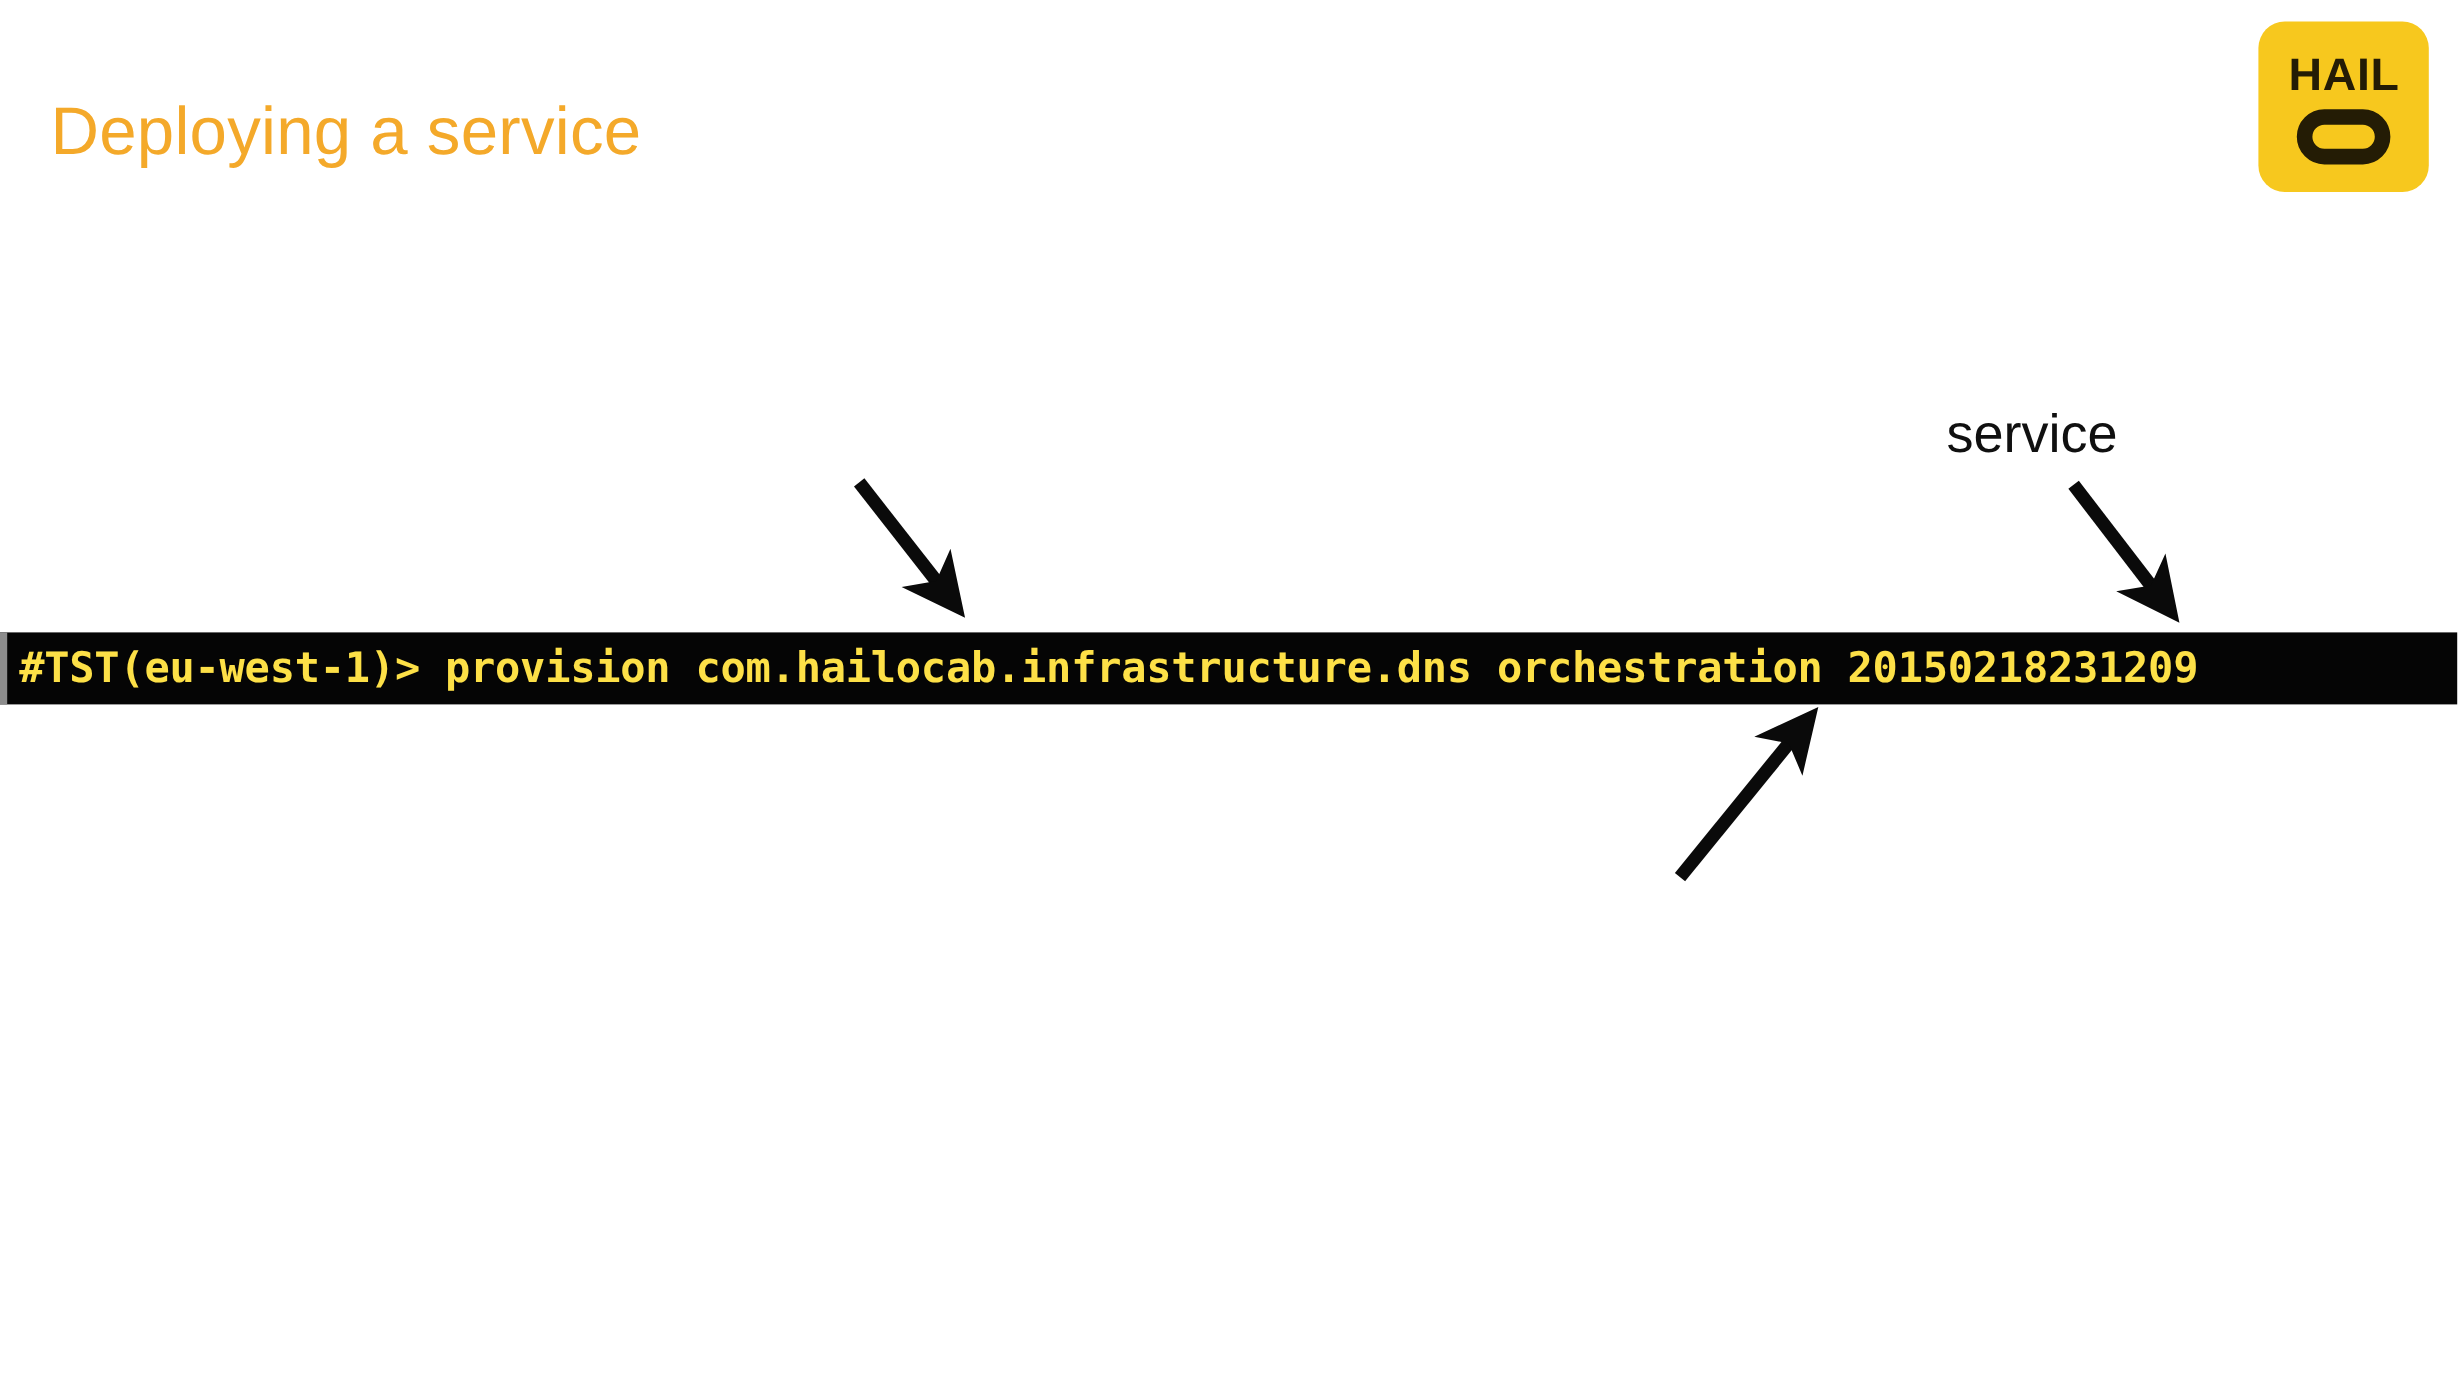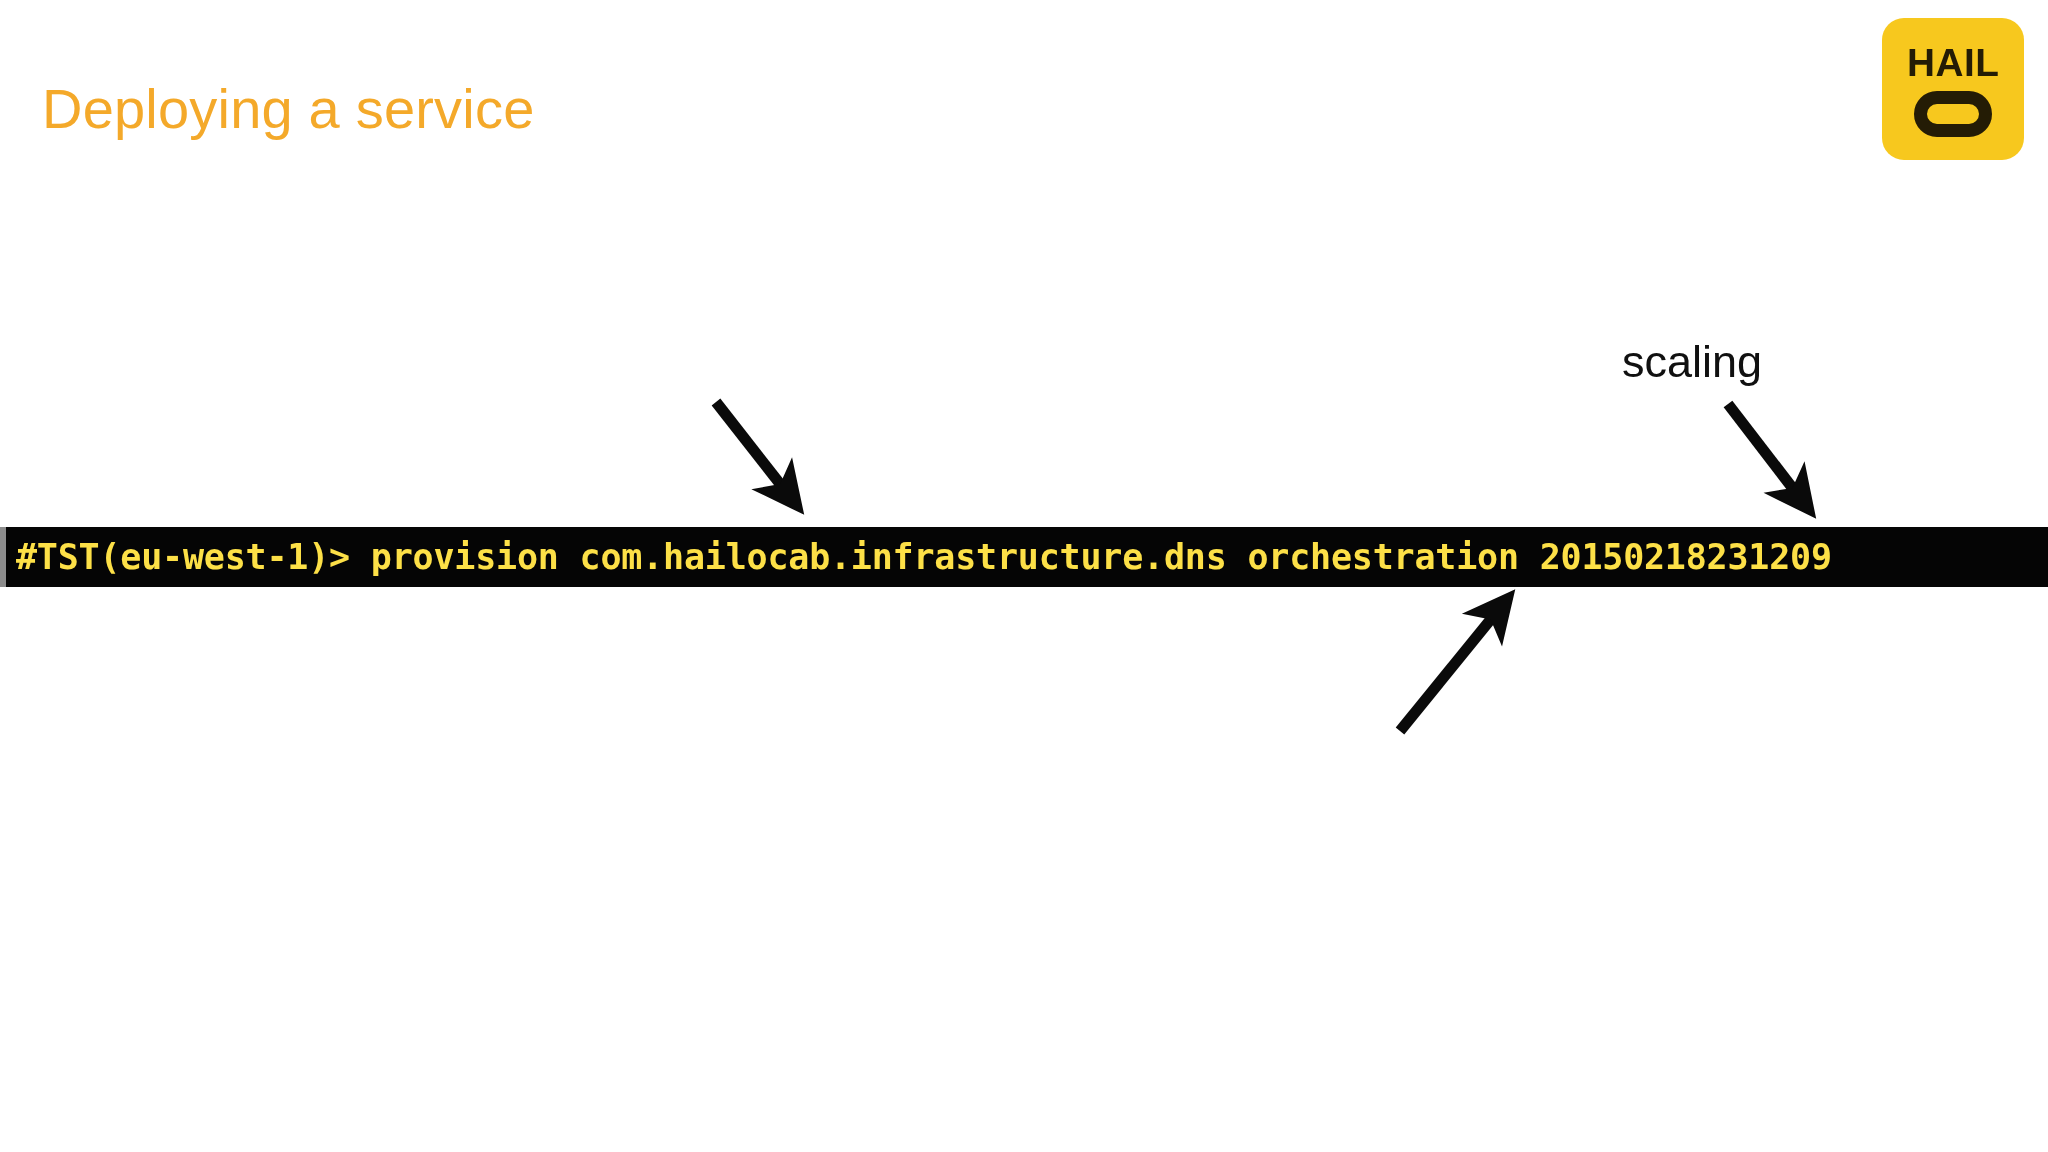--- a/index.html
+++ b/index.html
@@ -125,21 +125,21 @@
   <div id="hail-logo">
     <div id="hail-wordmark">HAIL</div>
     <div id="hail-glyph"></div>
   </div>
 
   <div id="terminal-bar">
     <div id="terminal-line">#TST(eu-west-1)&gt; provision com.hailocab.infrastructure.dns orchestration 20150218231209</div>
   </div>
 
 
-  <div class="annotation-label" id="label-version">scaling</div>
+  <div class="annotation-label" id="label-version">service</div>
 
 
   <svg class="arrow-layer" viewBox="0 0 2048 1152">
     <defs>
       <marker id="head-dr" markerWidth="5.2" markerHeight="5.2" refX="3.4" refY="2.6" orient="auto" markerUnits="strokeWidth">
         <path d="M 0.2,0.25 L 5.0,2.6 L 0.2,4.95 L 1.45,2.6 Z" fill="#0a0a0a"></path>
       </marker>
     </defs>
     <line id="arrow-service-name" x1="716" y1="402" x2="793.3770924704344" y2="500.9706996714859" stroke="#0a0a0a" stroke-width="11" marker-end="url(#head-dr)"></line>
     <line id="arrow-version" x1="1728" y1="404" x2="1805.4736352007394" y2="504.89589700561413" stroke="#0a0a0a" stroke-width="11" marker-end="url(#head-dr)"></line>

